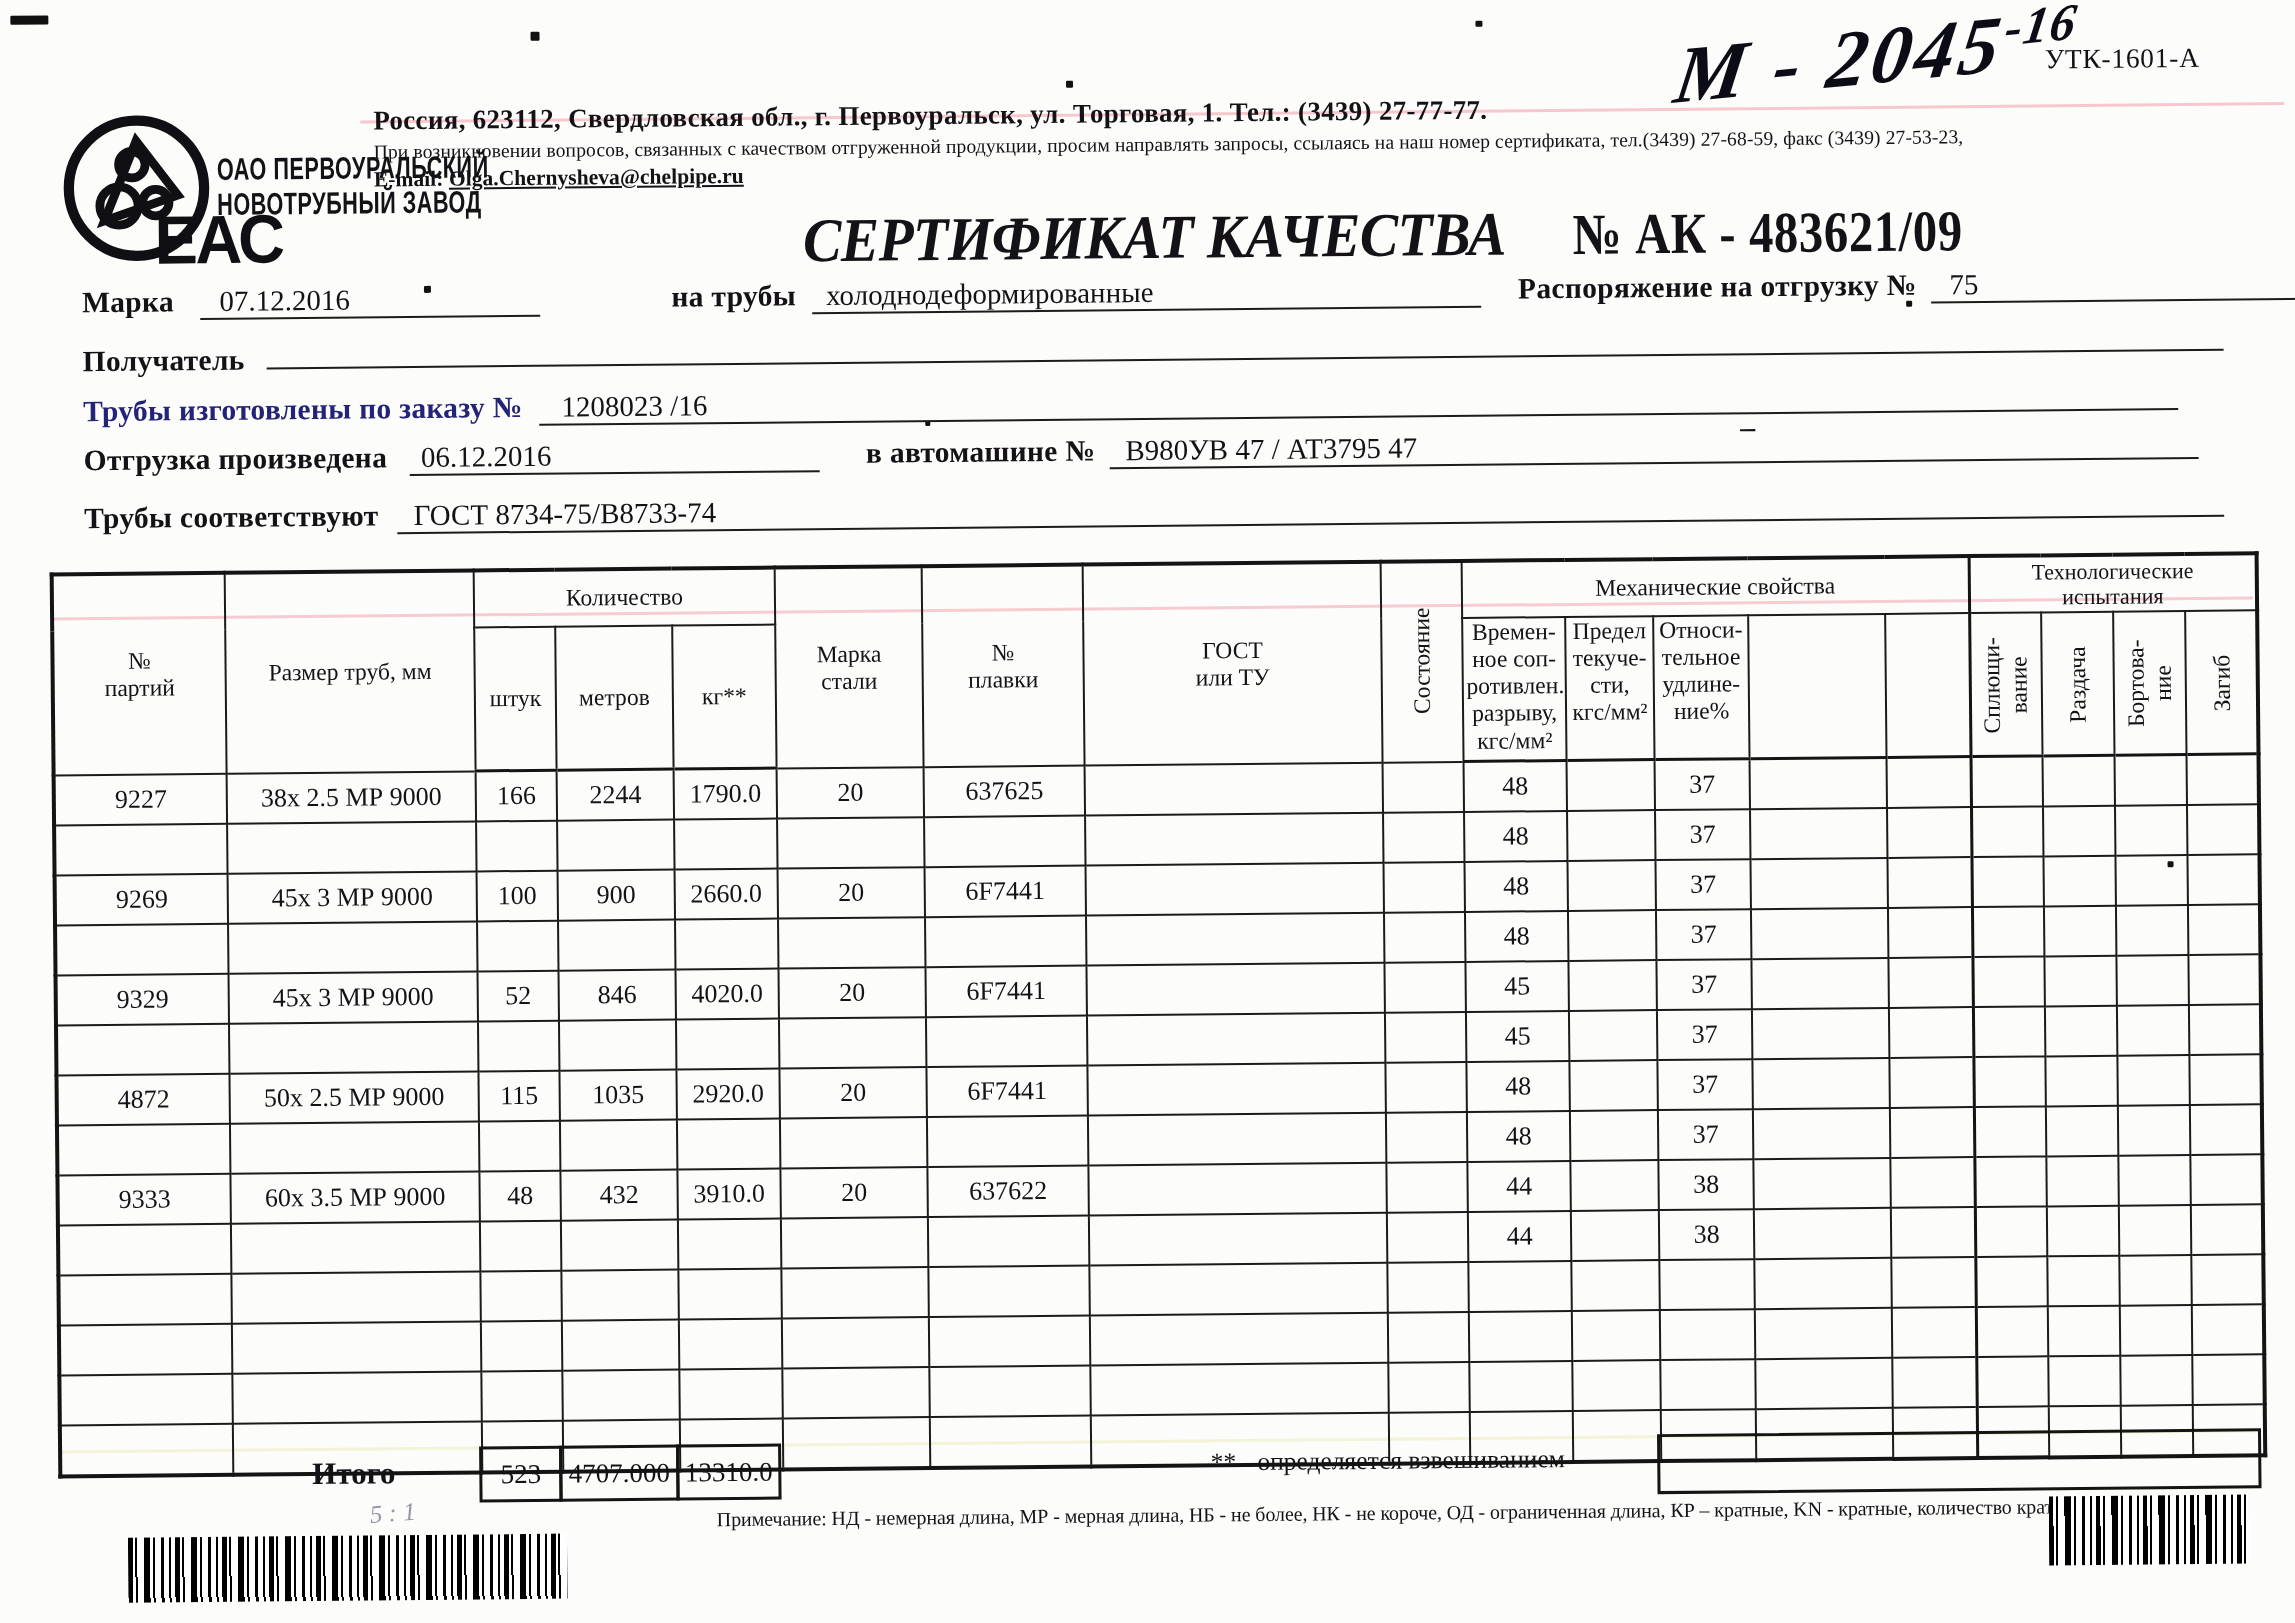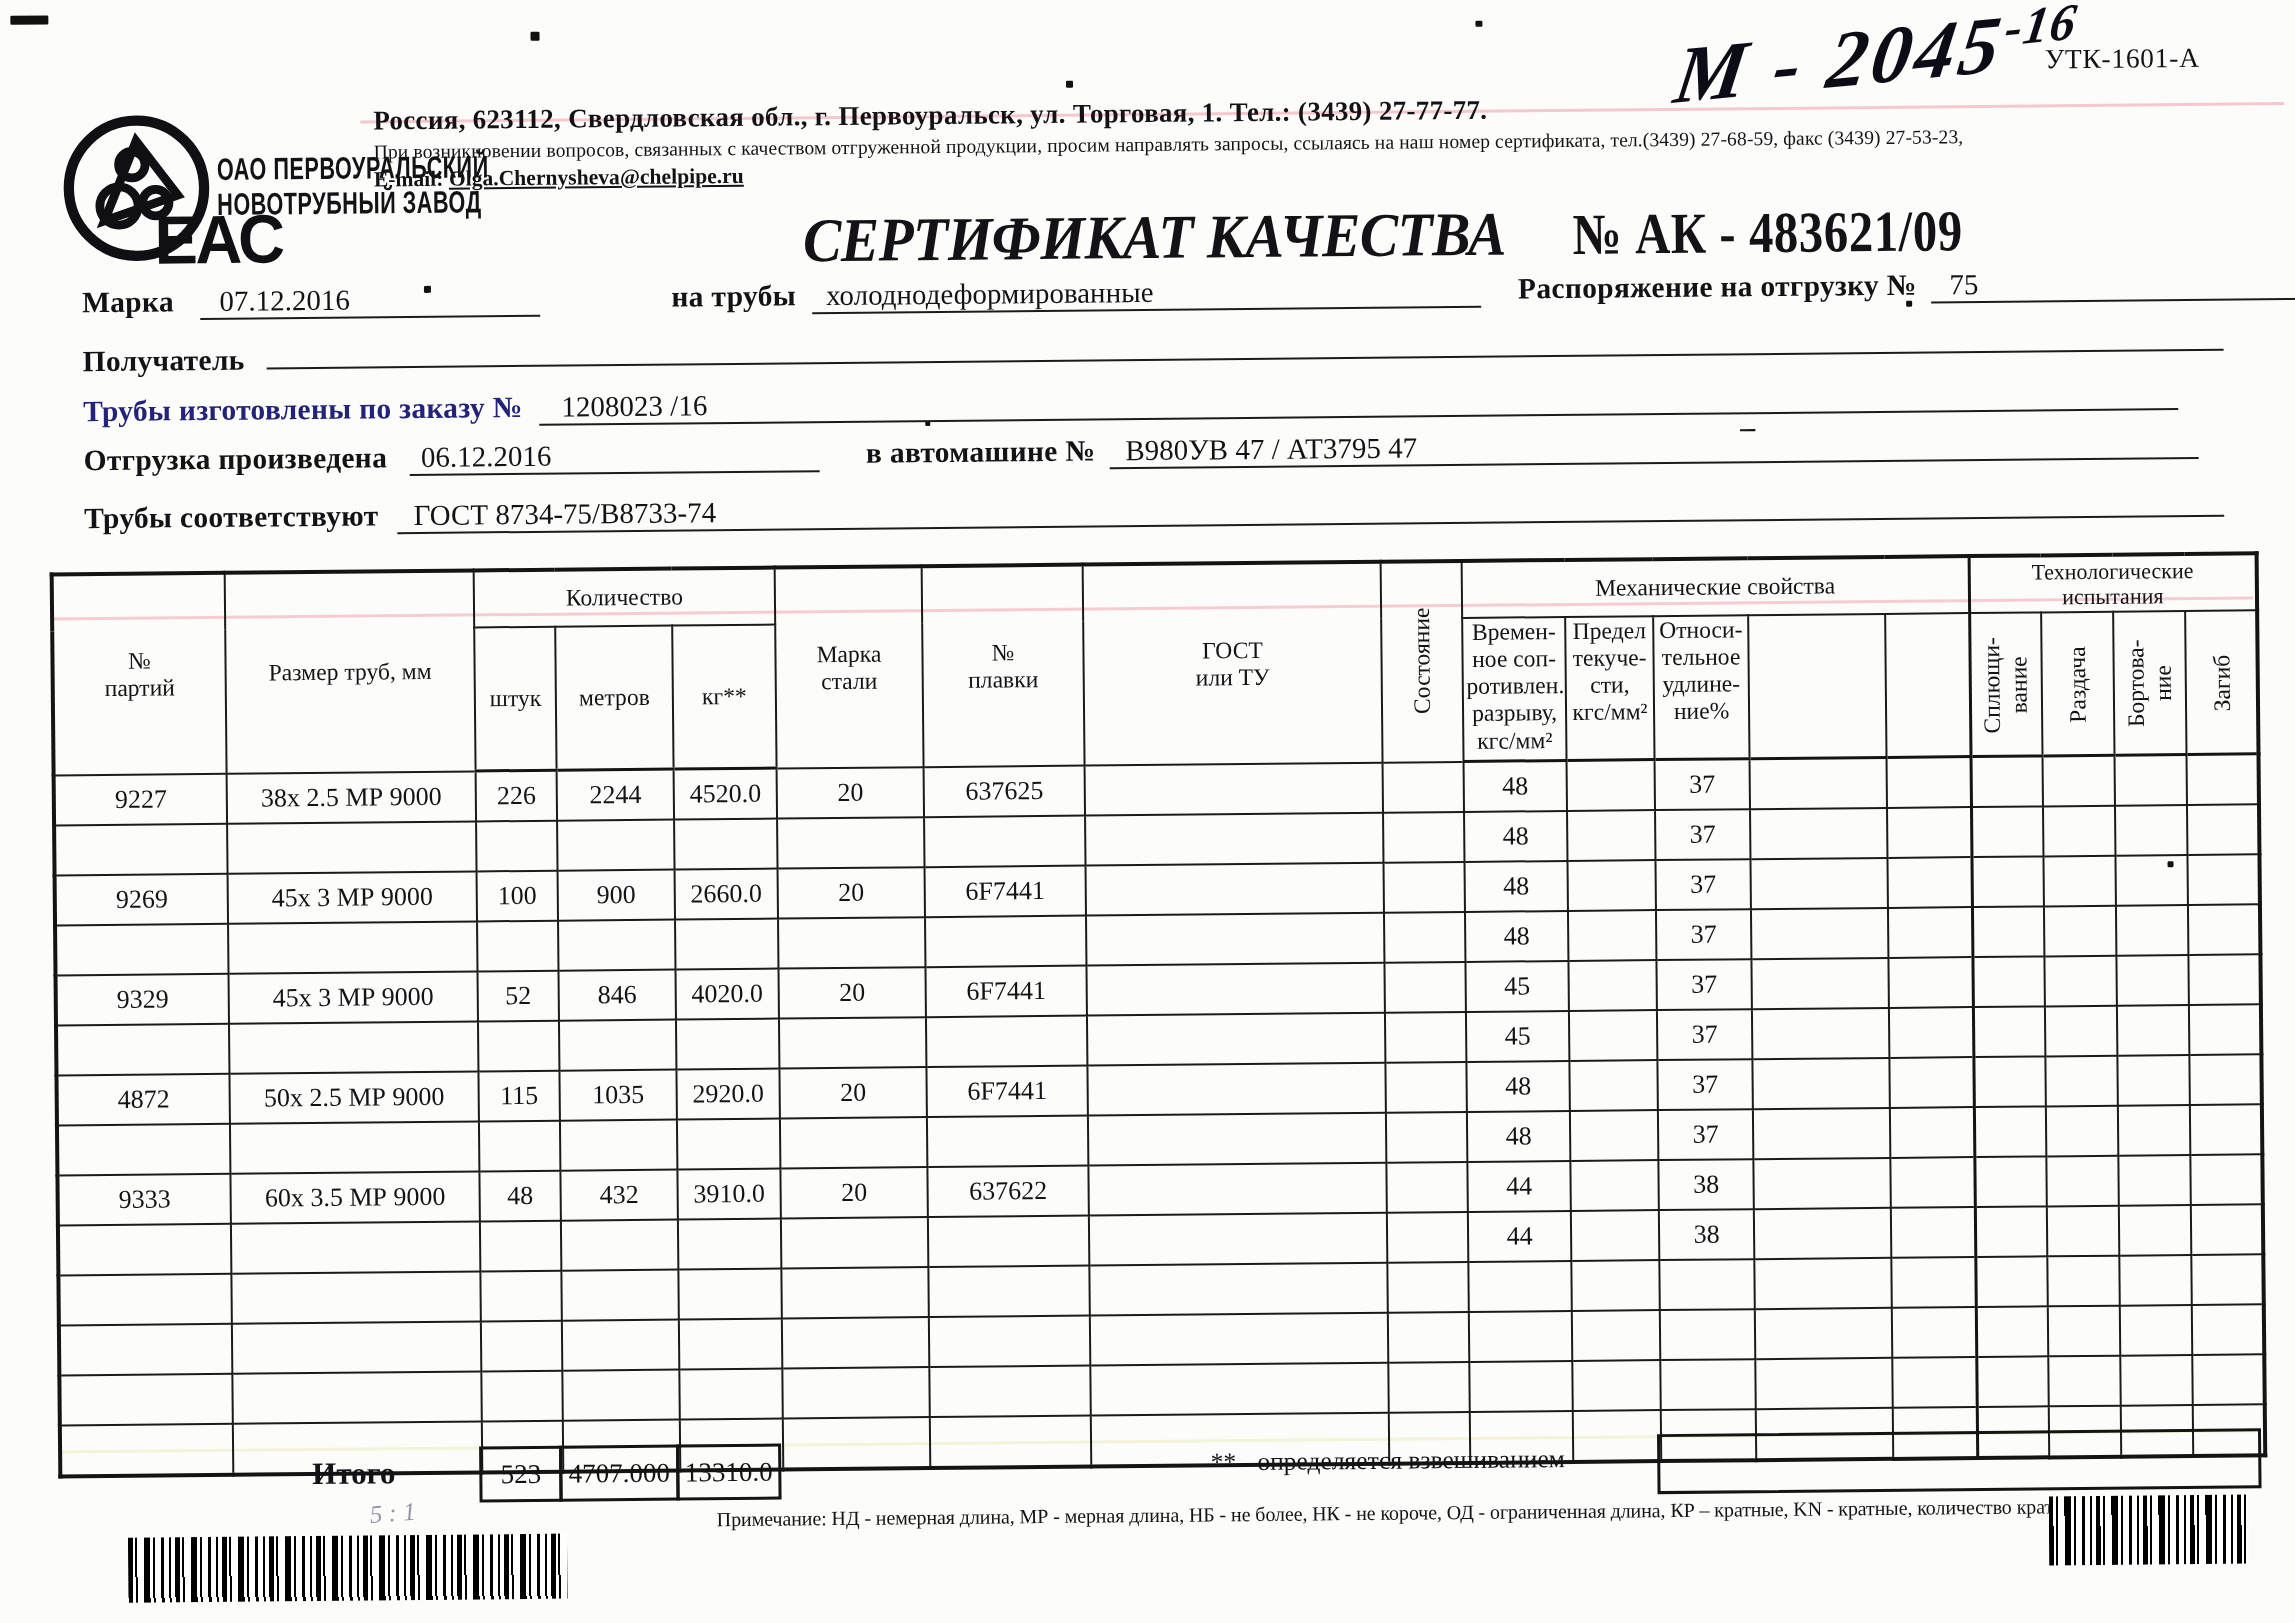--- a/index.html
+++ b/index.html
@@ -223,23 +223,23 @@
         <th class="vtext">Раздача</th>
         <th class="vtext">Бортова-
 ние</th>
         <th class="vtext">Загиб</th>
       </tr>
     </thead>
     <tbody>
           <tr>
             <td class="c-batch">9227</td>
             <td class="c-size">38х 2.5 МР 9000</td>
-            <td class="c-pieces">226</td>
+            <td class="c-pieces">166</td>
             <td class="c-meters">2244</td>
-            <td class="c-kg">4520.0</td>
+            <td class="c-kg">1790.0</td>
             <td class="c-grade">20</td>
             <td class="c-heat">637625</td>
             <td class="c-gost"></td>
             <td class="c-state"></td>
             <td class="c-tensile">48</td>
             <td class="c-yield"></td>
             <td class="c-elong">37</td>
             <td class="c-blank1"></td>
             <td class="c-blank2"></td>
             <td class="c-flat bl-thick"></td>

